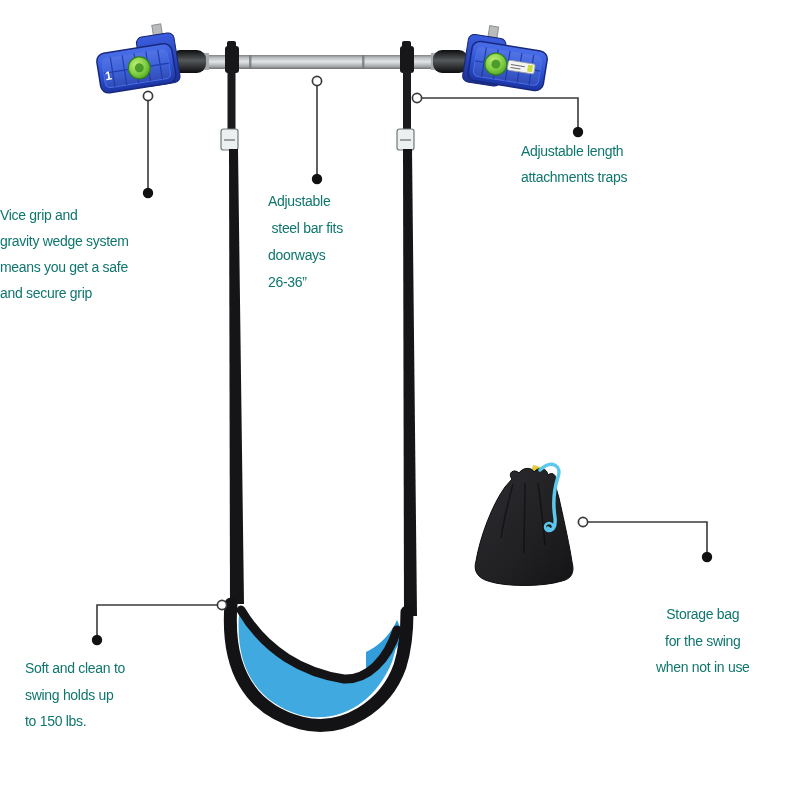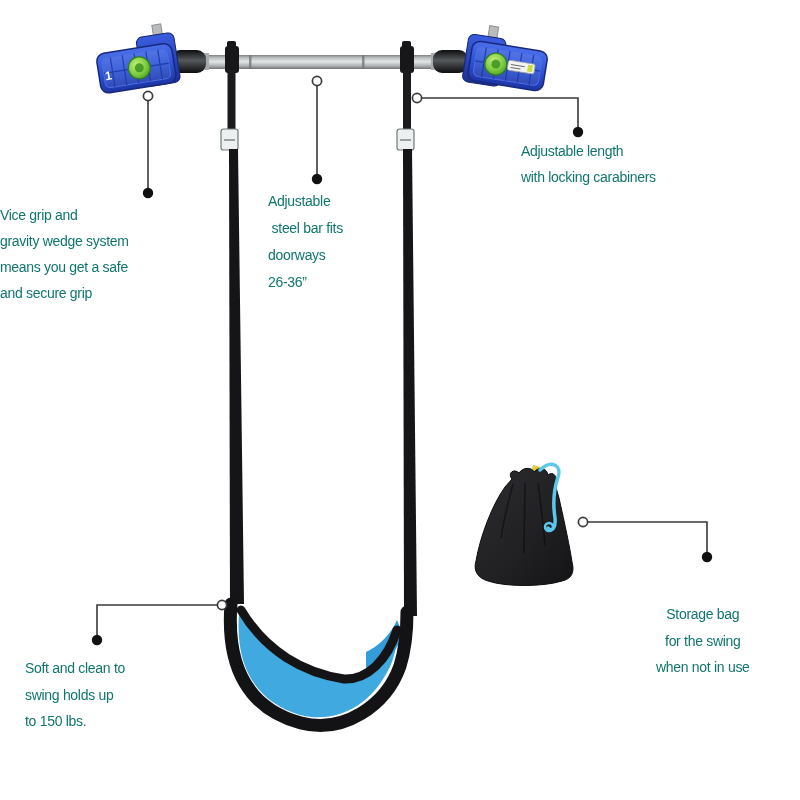--- a/index.html
+++ b/index.html
@@ -169,21 +169,21 @@
 
   <div class="ann" id="ann-bar">
     <div class="ann-line">Adjustable</div>
     <div class="ann-line"> steel bar fits</div>
     <div class="ann-line">doorways</div>
     <div class="ann-line">26-36”</div>
   </div>
 
   <div class="ann" id="ann-attach">
     <div class="ann-line">Adjustable length</div>
-    <div class="ann-line">with locking carabiners</div>
+    <div class="ann-line">attachments traps</div>
   </div>
 
   <div class="ann" id="ann-bag">
     <div class="ann-line">Storage bag</div>
     <div class="ann-line">for the swing</div>
     <div class="ann-line">when not in use</div>
   </div>
 
   <div class="ann" id="ann-seat">
     <div class="ann-line">Soft and clean to</div>

